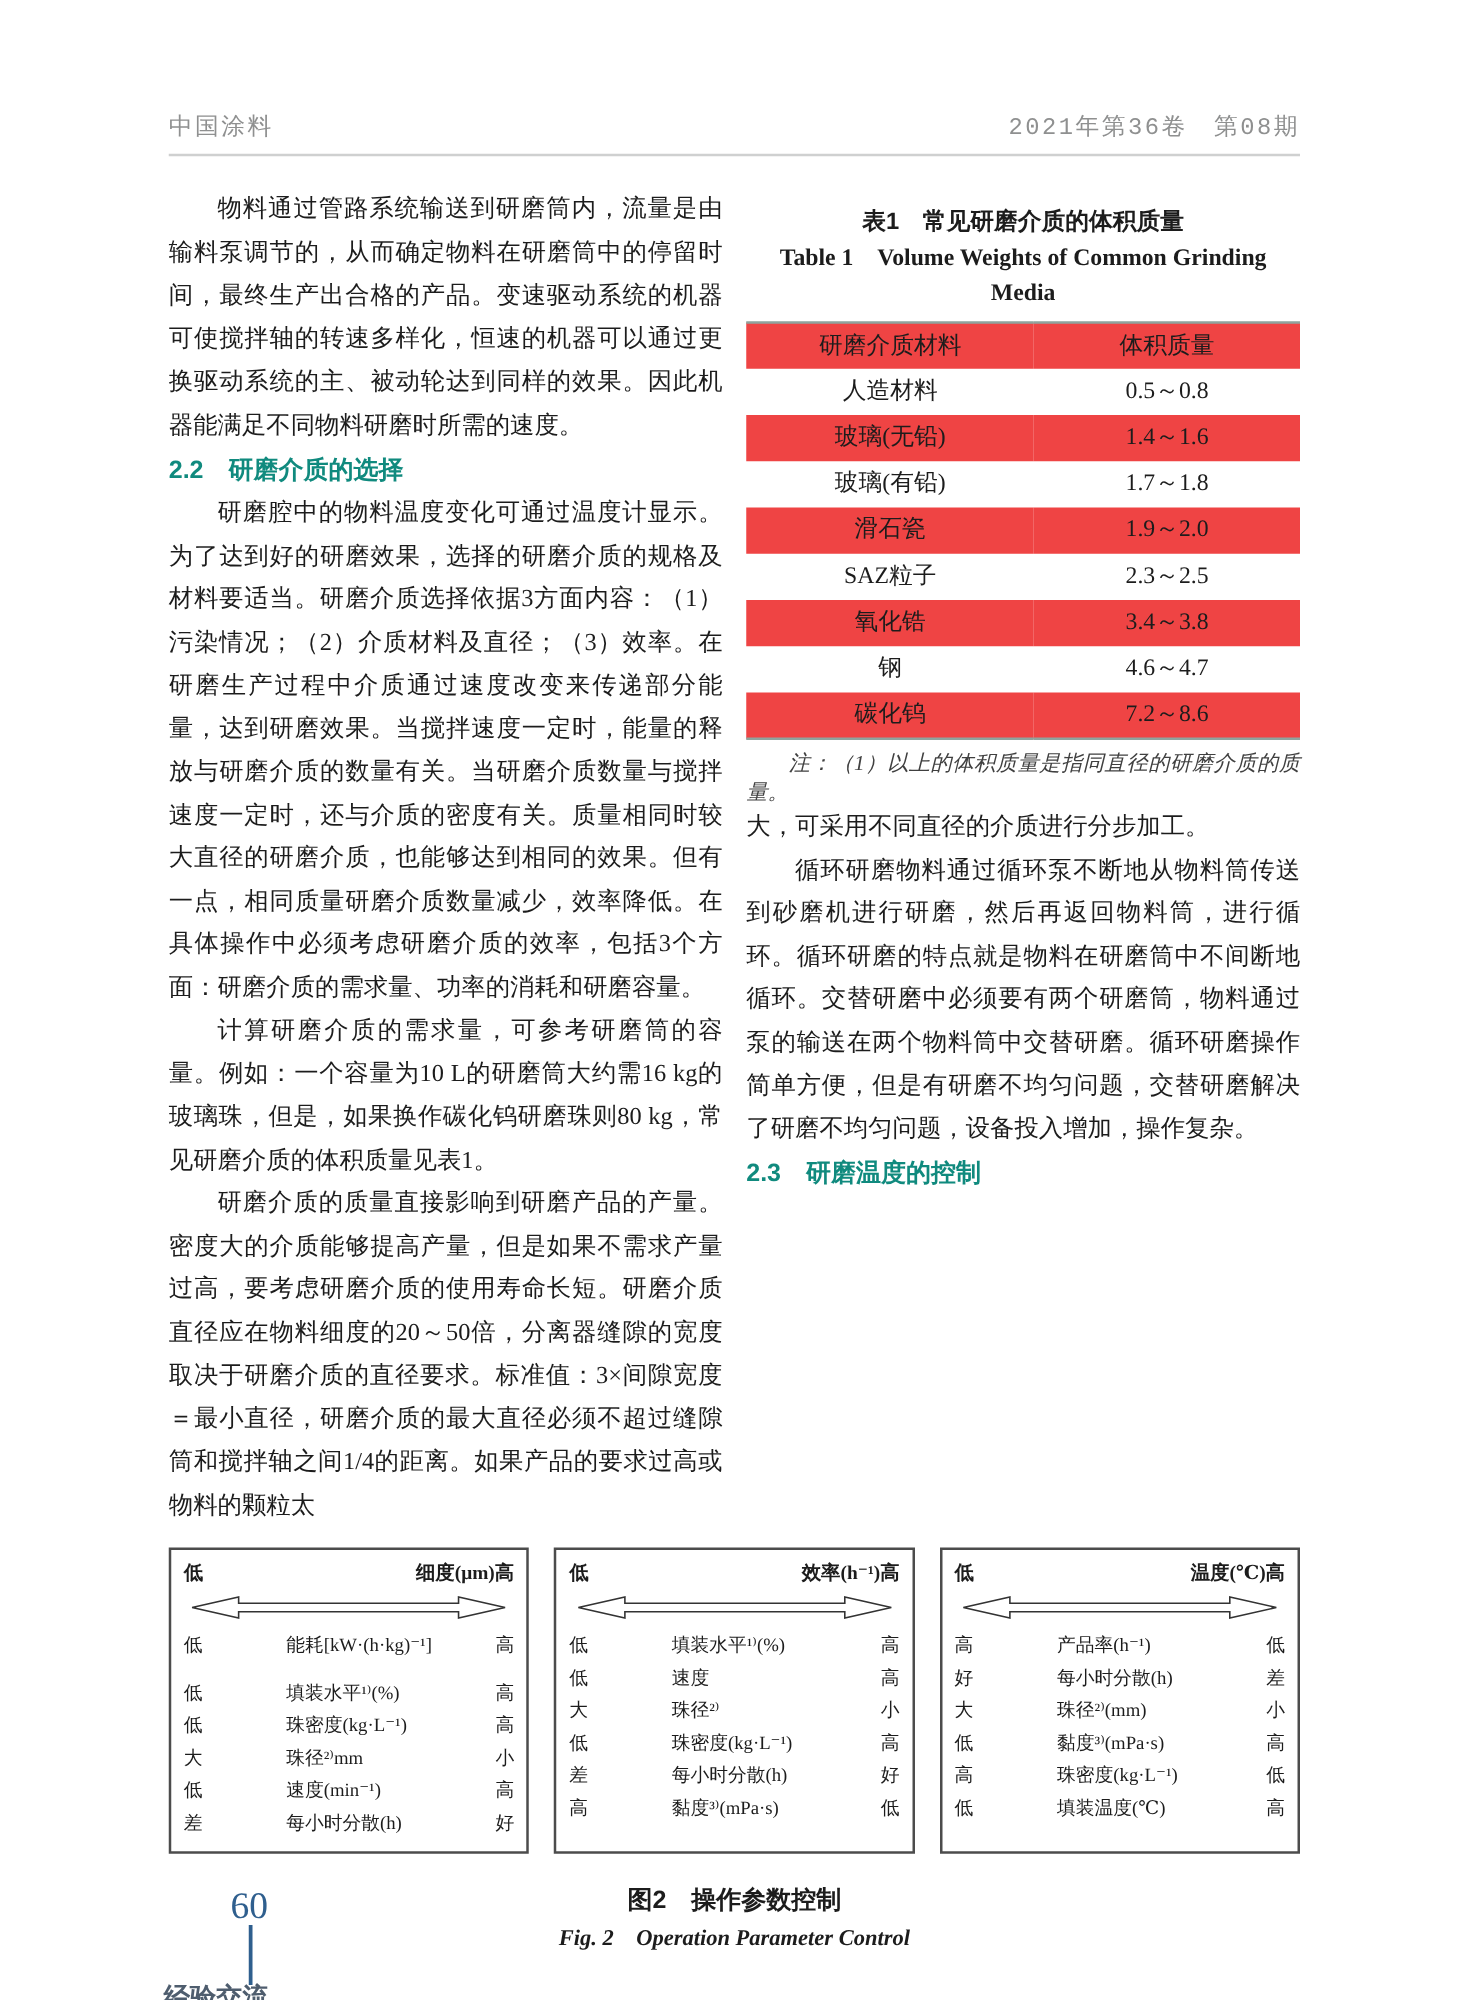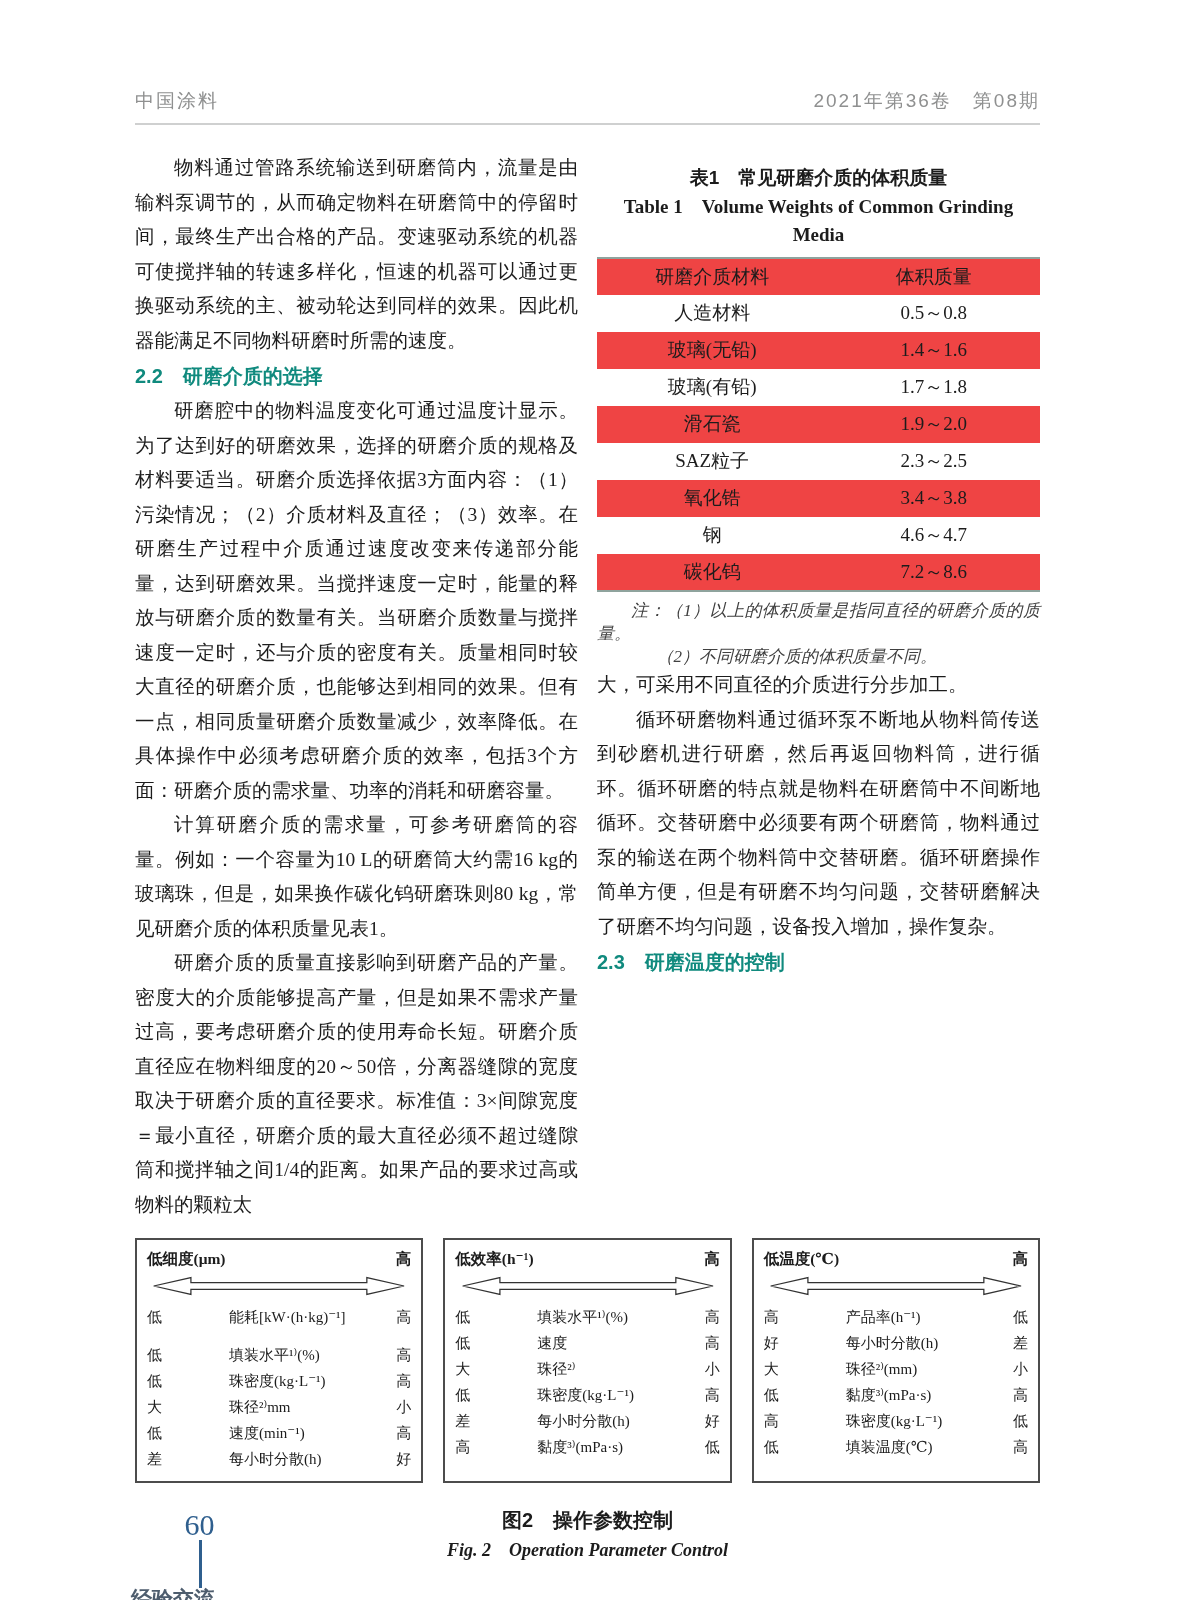--- a/index.html
+++ b/index.html
@@ -6,21 +6,21 @@
   body { margin:0; background:#ffffff; }
   .page {
     width:1187px; height:1600px; position:relative; background:#fff;
     padding:88px 147px 0 135px;
     font-family:"Liberation Serif","DejaVu Serif",serif;
     color:#1c1c1c; overflow:hidden;
   }
   
   .pg-header {
     display:flex; justify-content:space-between; align-items:flex-end;
-    color:#8f9090; font-family:Liberation Sans, sans-serif;
+    color:#8f9090; font-family:Liberation Mono, monospace;
     font-size:19px; border-bottom:2px solid #cfd0d0; padding-bottom:9px; letter-spacing:2px;
   }
   
   .cols { display:flex; gap:19px; margin-top:26px; }
   .col { width:443px; font-size:19.5px; line-height:34.5px; text-align:justify; }
   .col p { margin:0; text-indent:2em; }
   .col p.noindent { text-indent:0; }
   .sec-head {
     font-family:"Liberation Sans","DejaVu Sans",sans-serif;
     font-weight:bold; font-size:20px; color:#108a7e; line-height:34px;
@@ -38,21 +38,21 @@
   .tbl-notes { color:#404040; font-style:italic; font-size:17px; line-height:23px;
     margin-top:7px; text-align:justify; }
   .tbl-notes .n1 { text-indent:2em; margin:0; }
   .tbl-notes .n2 { text-indent:3.5em; margin:0; }
   .after-table { margin-top:13px; }
   
   .figrow { display:flex; gap:20px; margin-top:16px; }
   .fbox { flex:1; border:2px solid #4c4c4c; padding:7px 10px 9px;
     font-size:15px; line-height:26px; background:#fff; }
   .fbox .hdr { display:flex; font-weight:bold; font-size:15.5px; line-height:24px; }
-  .fbox .hdr .m { flex:1; text-align:left; }
+  .fbox .hdr .m { flex:1; text-align:right; }
   .fbox .arrow { display:block; width:96%; margin:3px auto 6px; }
   .frow { display:flex; }
   .frow .l { width:36px; }
   .frow .m { flex:1; padding-left:46px; }
   .frow .r { width:20px; text-align:right; }
   .gap8 { height:12px; }
   .fig-cap { text-align:center; margin-top:22px; }
   .fig-cap .zh { font-family:"Liberation Sans","DejaVu Sans",sans-serif;
     font-weight:bold; font-size:20px; line-height:30px; }
   .fig-cap .en { font-weight:bold; font-size:18px; line-height:30px;font-style:italic; }
@@ -124,21 +124,20 @@
               <td>4.6～4.7</td>
             </tr>
             <tr class="alt">
               <td class="c1">碳化钨</td>
               <td>7.2～8.6</td>
             </tr>
           </tbody>
         </table>
         <div class="tbl-notes">
           <p class="n1">注：（1）以上的体积质量是指同直径的研磨介质的质量。</p>
-          <p class="n2">（2）不同研磨介质的体积质量不同。</p>
         </div>
       </div>
 
       <p class="noindent after-table">大，可采用不同直径的介质进行分步加工。</p>
       <p>循环研磨物料通过循环泵不断地从物料筒传送到砂磨机进行研磨，然后再返回物料筒，进行循环。循环研磨的特点就是物料在研磨筒中不间断地循环。交替研磨中必须要有两个研磨筒，物料通过泵的输送在两个物料筒中交替研磨。循环研磨操作简单方便，但是有研磨不均匀问题，交替研磨解决了研磨不均匀问题，设备投入增加，操作复杂。</p>
       <div class="sec-head">2.3　研磨温度的控制</div>
     </div>
   </div>
 
   <div class="figrow">

